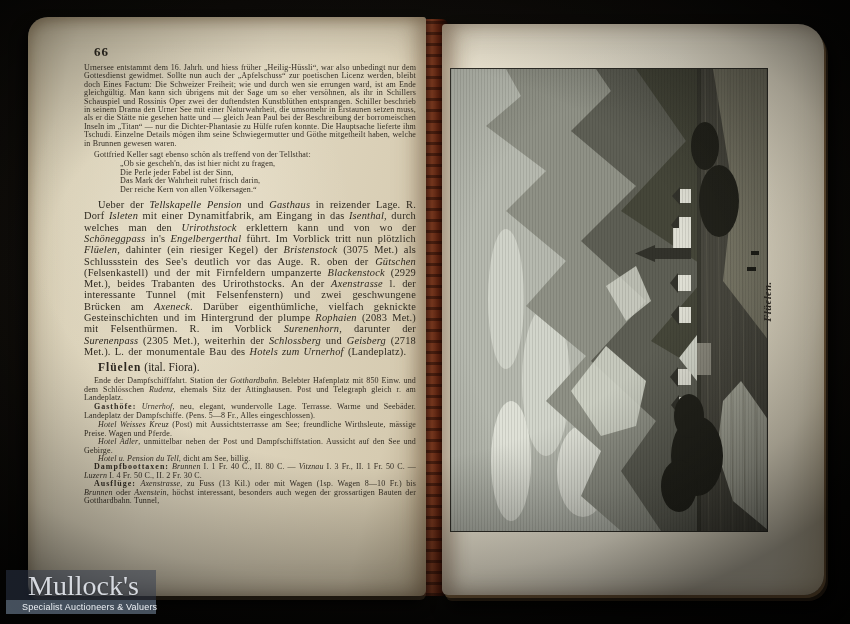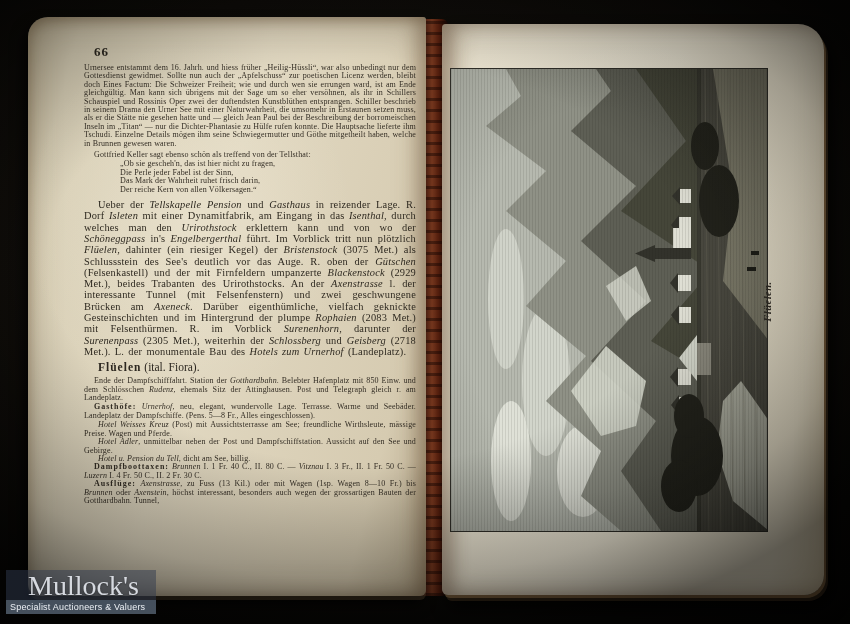--- a/index.html
+++ b/index.html
@@ -76,21 +76,21 @@
   }
   
   #watermark{position:absolute;left:6px;top:570px;z-index:9;width:150px;}
   #wm-name{
     height:30px;line-height:31px;padding:0 5px;
     font-family:"Liberation Serif","DejaVu Serif",serif;
     font-size:28px;color:rgba(228,231,238,.92);
     text-shadow:0 1px 2px rgba(0,0,0,.35);
   }
   #wm-tag{
-    height:14px;line-height:14px;padding:0 4px;
+    height:14px;line-height:14px;padding:0 16px;
     font-family:"Liberation Sans","DejaVu Sans",sans-serif;
     font-size:9px;letter-spacing:.2px;color:rgba(246,249,253,.95);
     white-space:nowrap;
   }
   
   #vignette{
     position:absolute;inset:0;z-index:8;pointer-events:none;
     background:radial-gradient(ellipse 72% 62% at 43% 42%, rgba(0,0,0,0) 52%, rgba(0,0,0,.30) 82%, rgba(0,0,0,.58) 100%);
   }
 </style>

